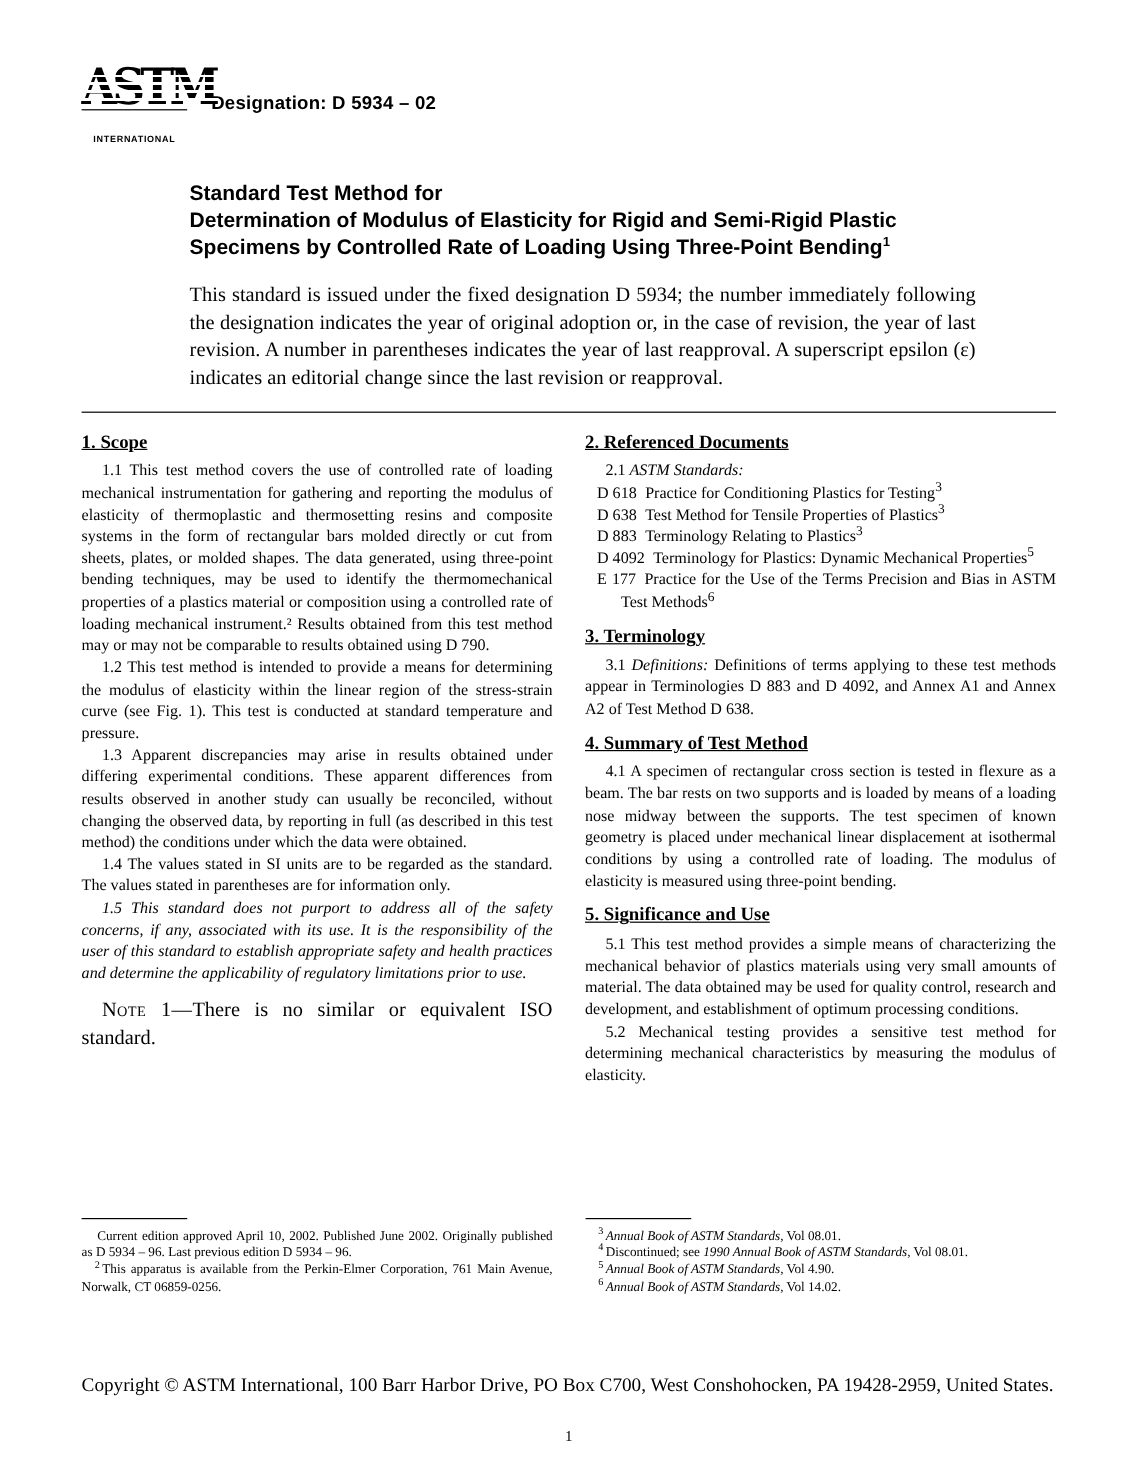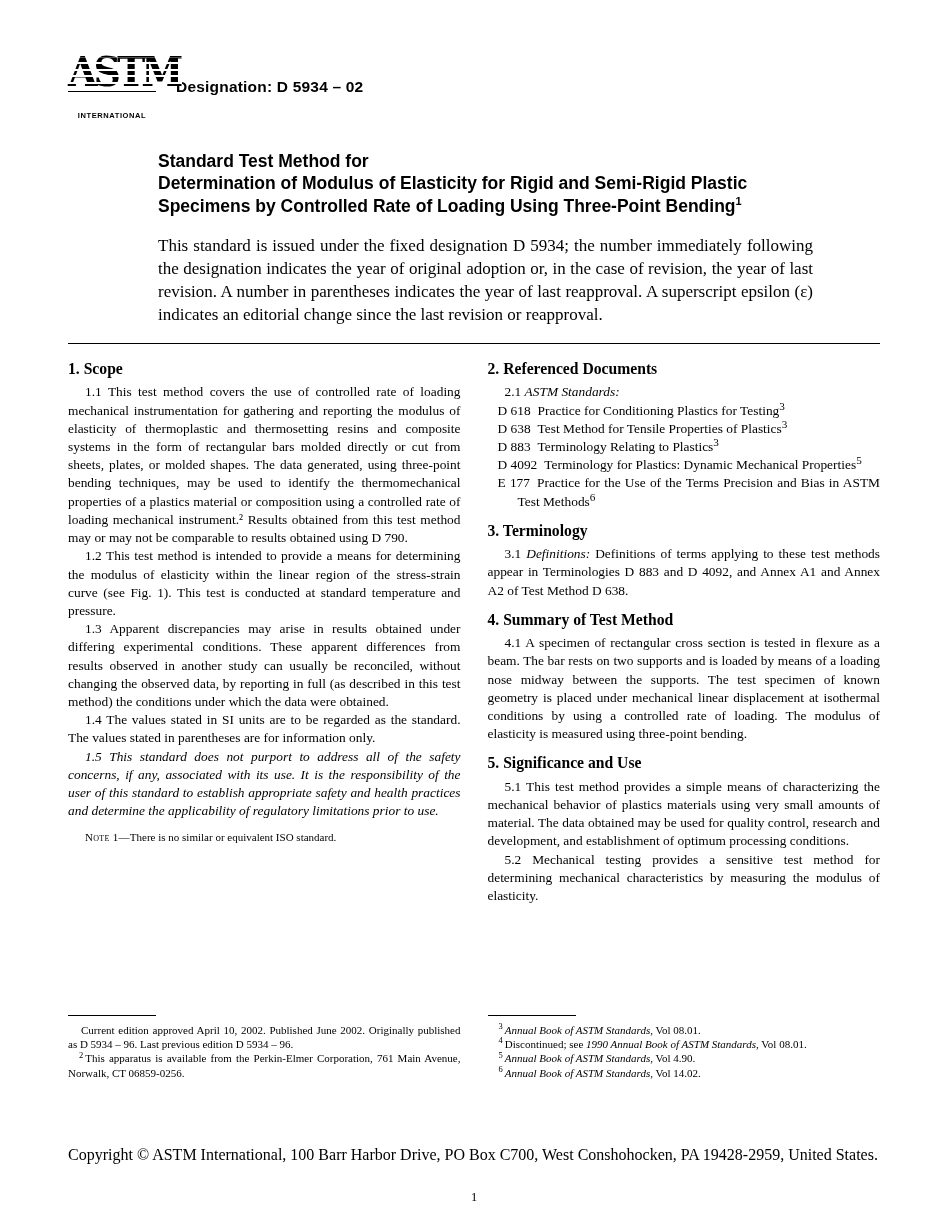--- a/index.html
+++ b/index.html
@@ -54,25 +54,25 @@
   }
   .head-rule { border: 0; border-top: 1px solid #000; margin: 16px 0 0 0; }
 
   
   .columns { display: flex; gap: 27px; margin-top: 12px; height: 726px; }
   .col {
     flex: 1 1 0; min-width: 0;
     display: flex; flex-direction: column;
     font-size: 13.4px; line-height: 1.36; text-align: justify;
   }
-  .sec-heading { font-weight: bold; text-align: left; margin: 9px 0 4px; }
+  .sec-heading { font-weight: bold; text-align: left; margin: 9px 0 4px; text-decoration: underline; }
   .col .sec-heading:first-child { margin-top: 2px; }
   .para { margin: 0; text-indent: 17px; }
   .italic { font-style: italic; }
-  .note-para { margin: 9px 0 0; font-size: 11px; text-indent: 17px; }
+  .note-para { margin: 9px 0 0; font-size: 17px; text-indent: 17px; }
   .smallcaps { font-variant: small-caps; letter-spacing: 0.3px; }
   sup { line-height: 0; }
 
   .ref-item { margin: 0; padding-left: 30px; text-indent: -20px; }
   .ref-code { margin-right: 7px; margin-top: 20px; }
 
   
   .footnotes {
     margin-top: auto; padding-bottom: 2px;
     font-size: 11px; line-height: 1.3; text-align: justify;

